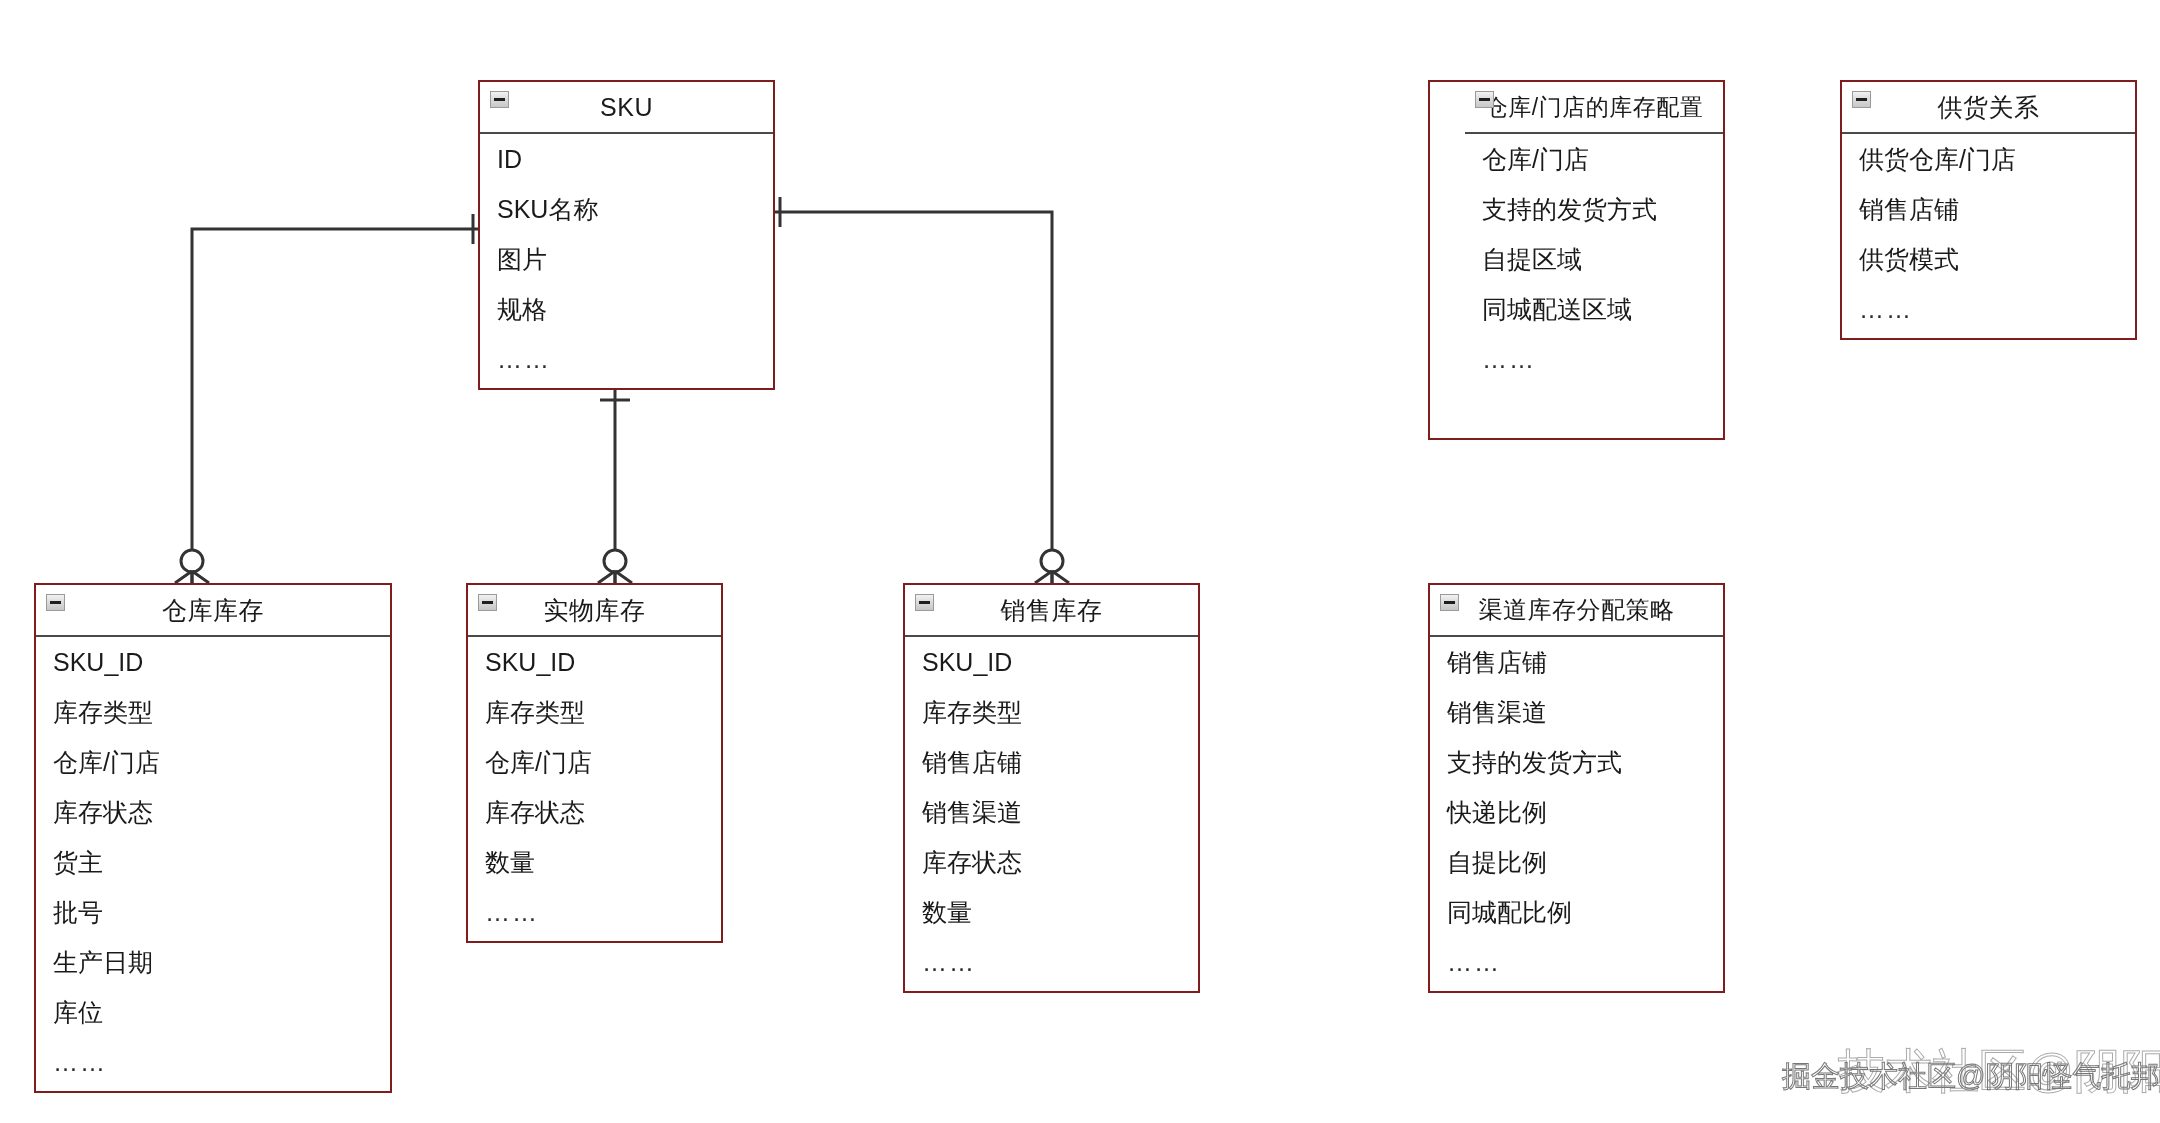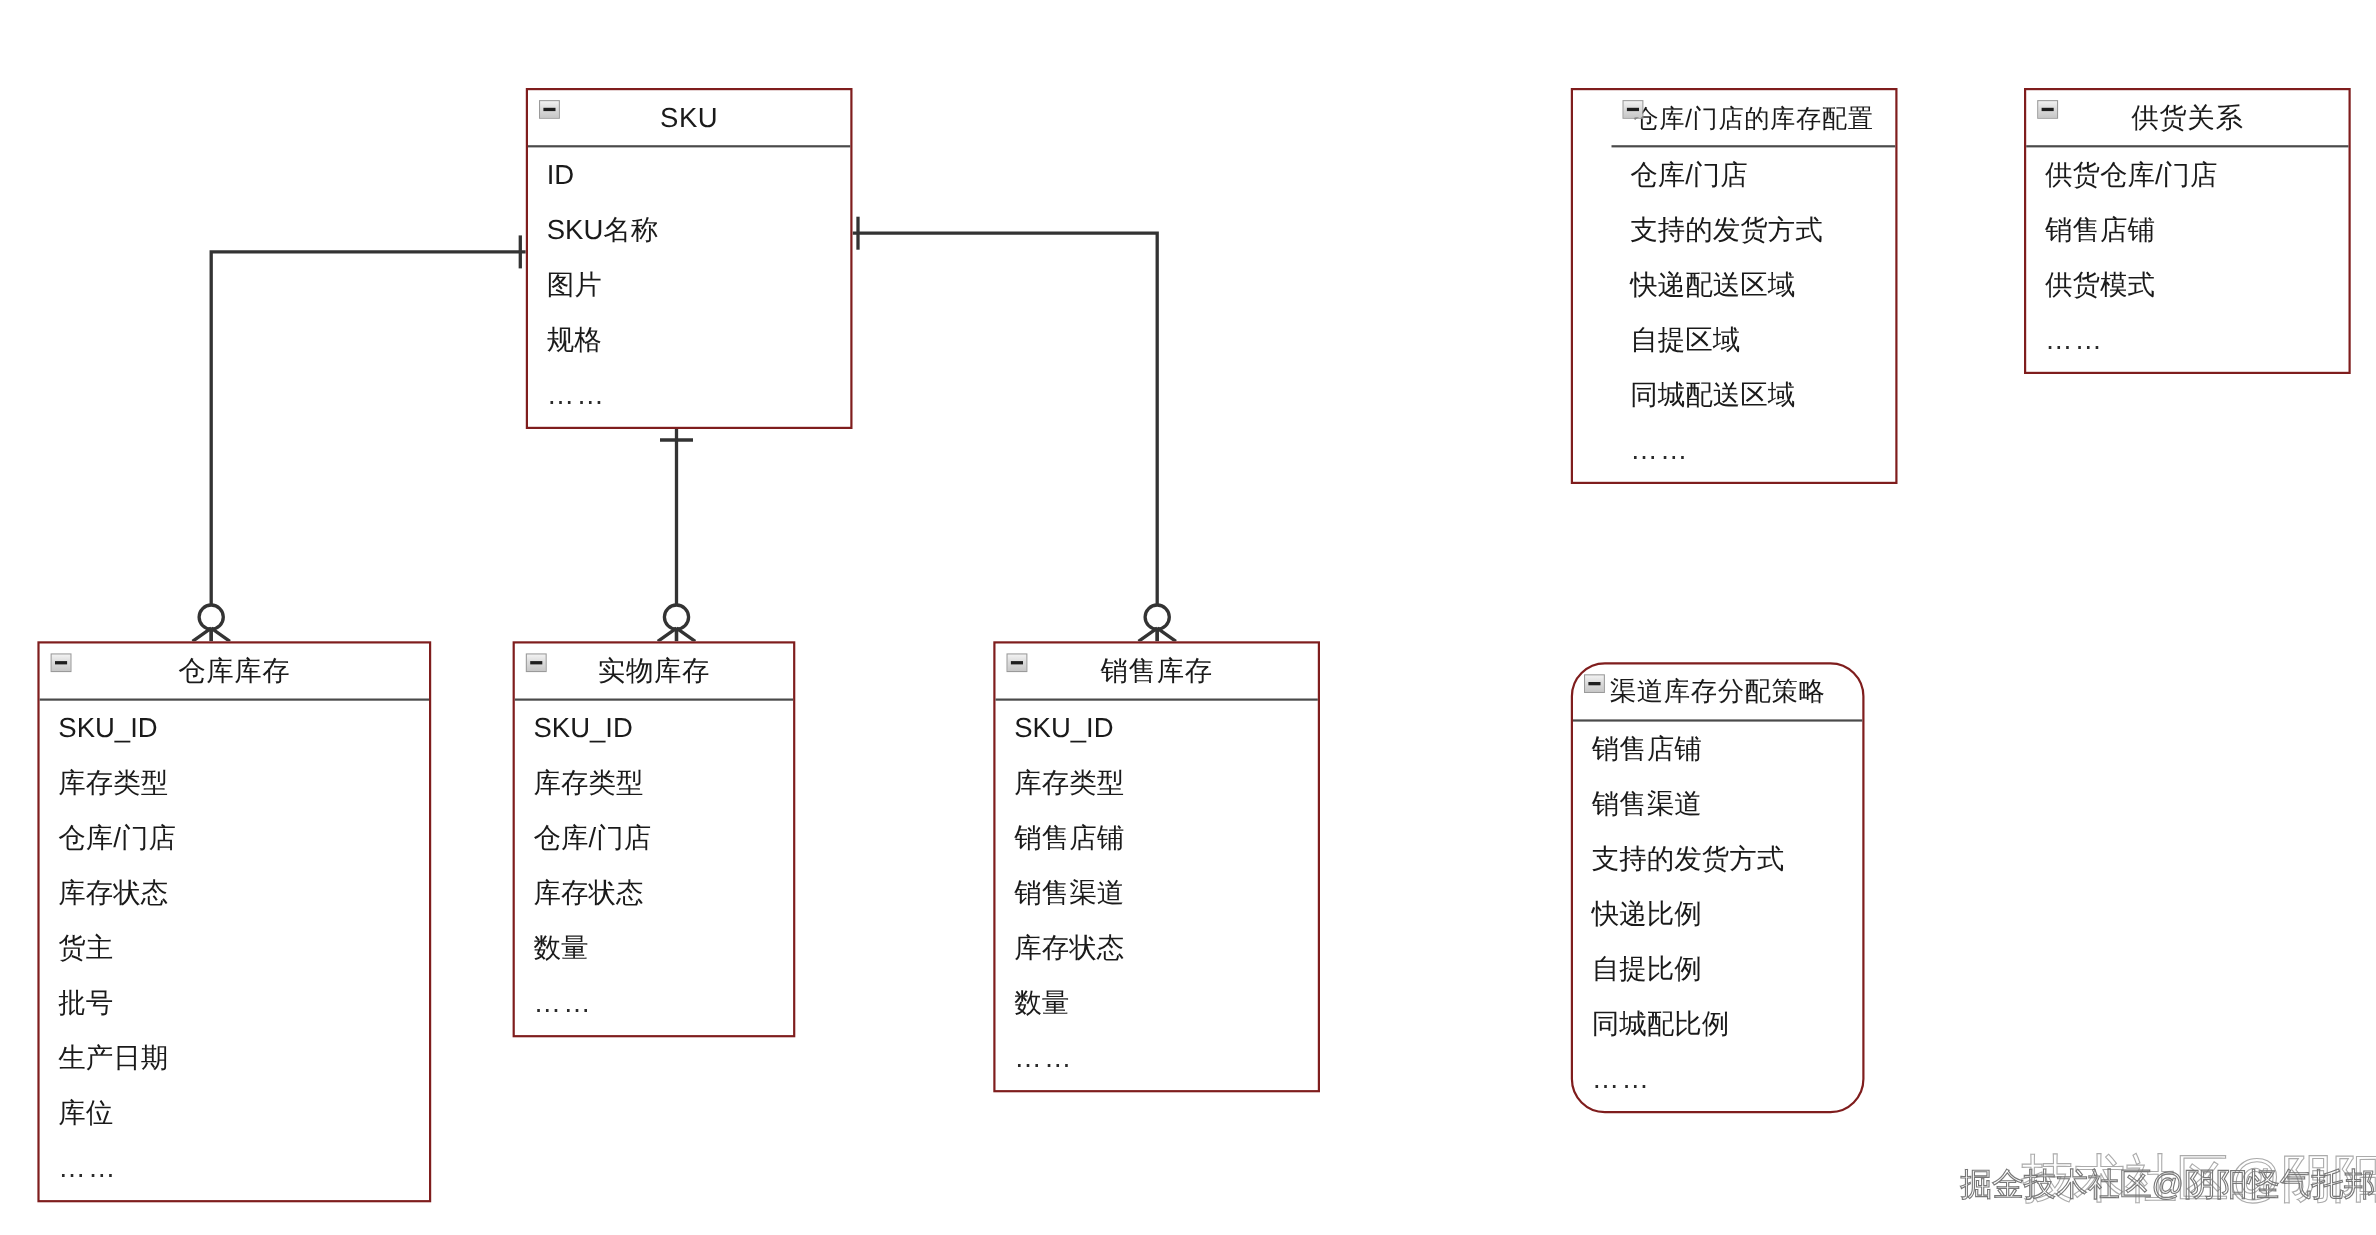--- a/index.html
+++ b/index.html
@@ -293,23 +293,20 @@
       <span class="entity-title" style="font-size:23px;">仓库/门店的库存配置</span>
     </div>
     <div class="entity-body">
       <div class="field-row">
         <span class="field-label">仓库/门店</span>
       </div>
       <div class="field-row">
         <span class="field-label">支持的发货方式</span>
       </div>
       <div class="field-row">
-        <span class="field-label">快递配送区域</span>
-      </div>
-      <div class="field-row">
         <span class="field-label">自提区域</span>
       </div>
       <div class="field-row">
         <span class="field-label">同城配送区域</span>
       </div>
       <div class="field-row ellipsis">
         <span class="field-label">……</span>
       </div>
     </div>
   </div>
@@ -328,21 +325,21 @@
       </div>
       <div class="field-row">
         <span class="field-label">供货模式</span>
       </div>
       <div class="field-row ellipsis">
         <span class="field-label">……</span>
       </div>
     </div>
   </div>
 
-  <div class="entity" style="left:1428px; top:602px; width:267px; height:410px;border-radius:31px;">
+  <div class="entity" style="left:1428px; top:583px; width:297px; height:410px;">
     <div class="entity-header">
       <span class="collapse-icon"></span>
       <span class="entity-title" style="font-size:24px;">渠道库存分配策略</span>
     </div>
     <div class="entity-body">
       <div class="field-row">
         <span class="field-label">销售店铺</span>
       </div>
       <div class="field-row">
         <span class="field-label">销售渠道</span>

